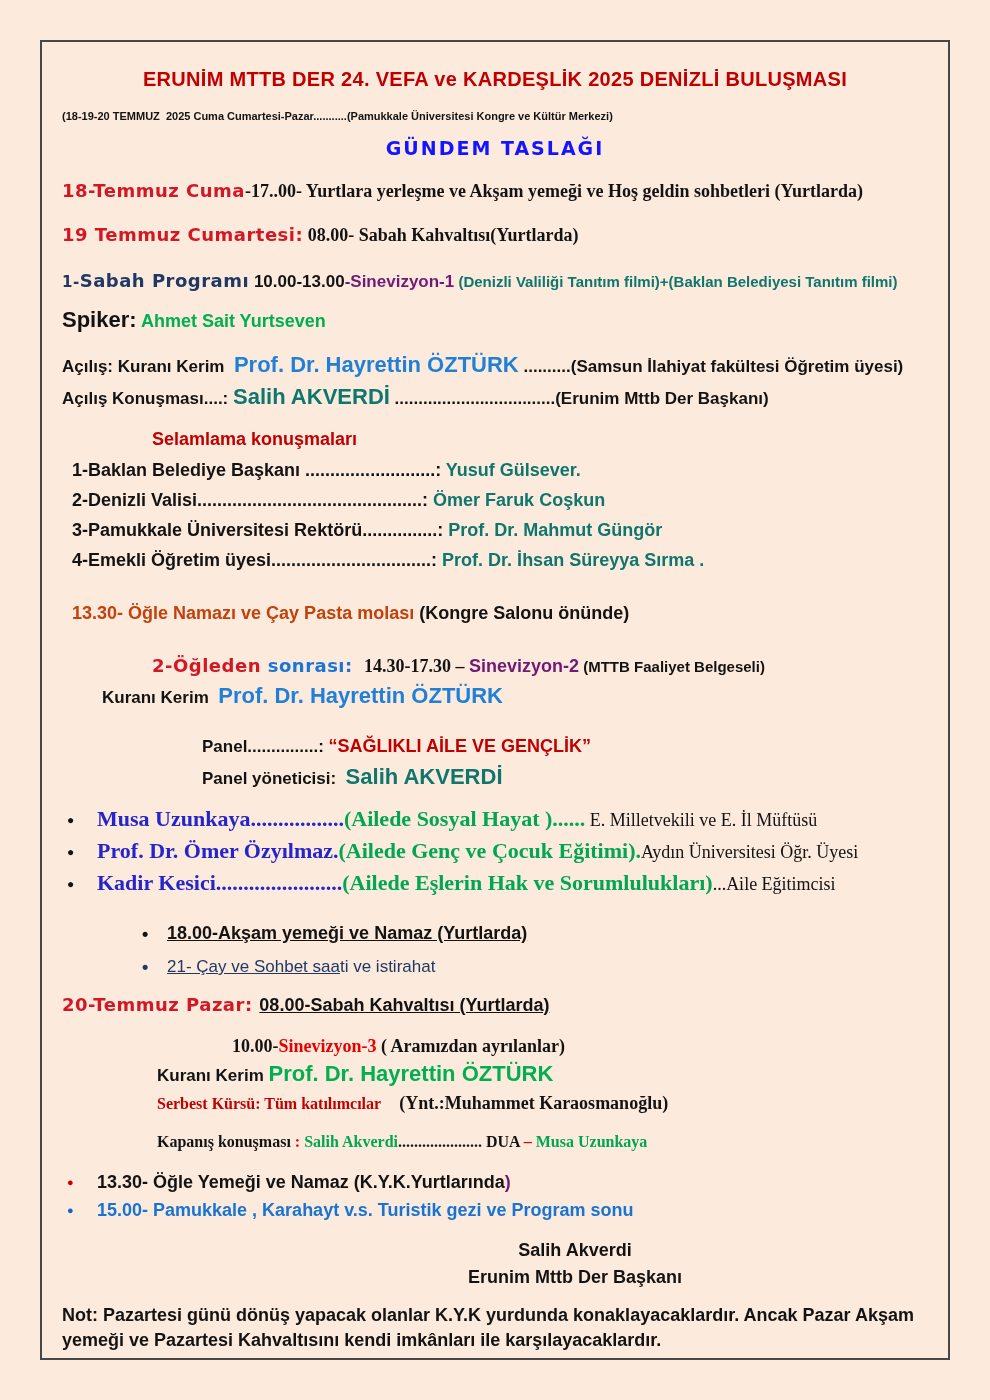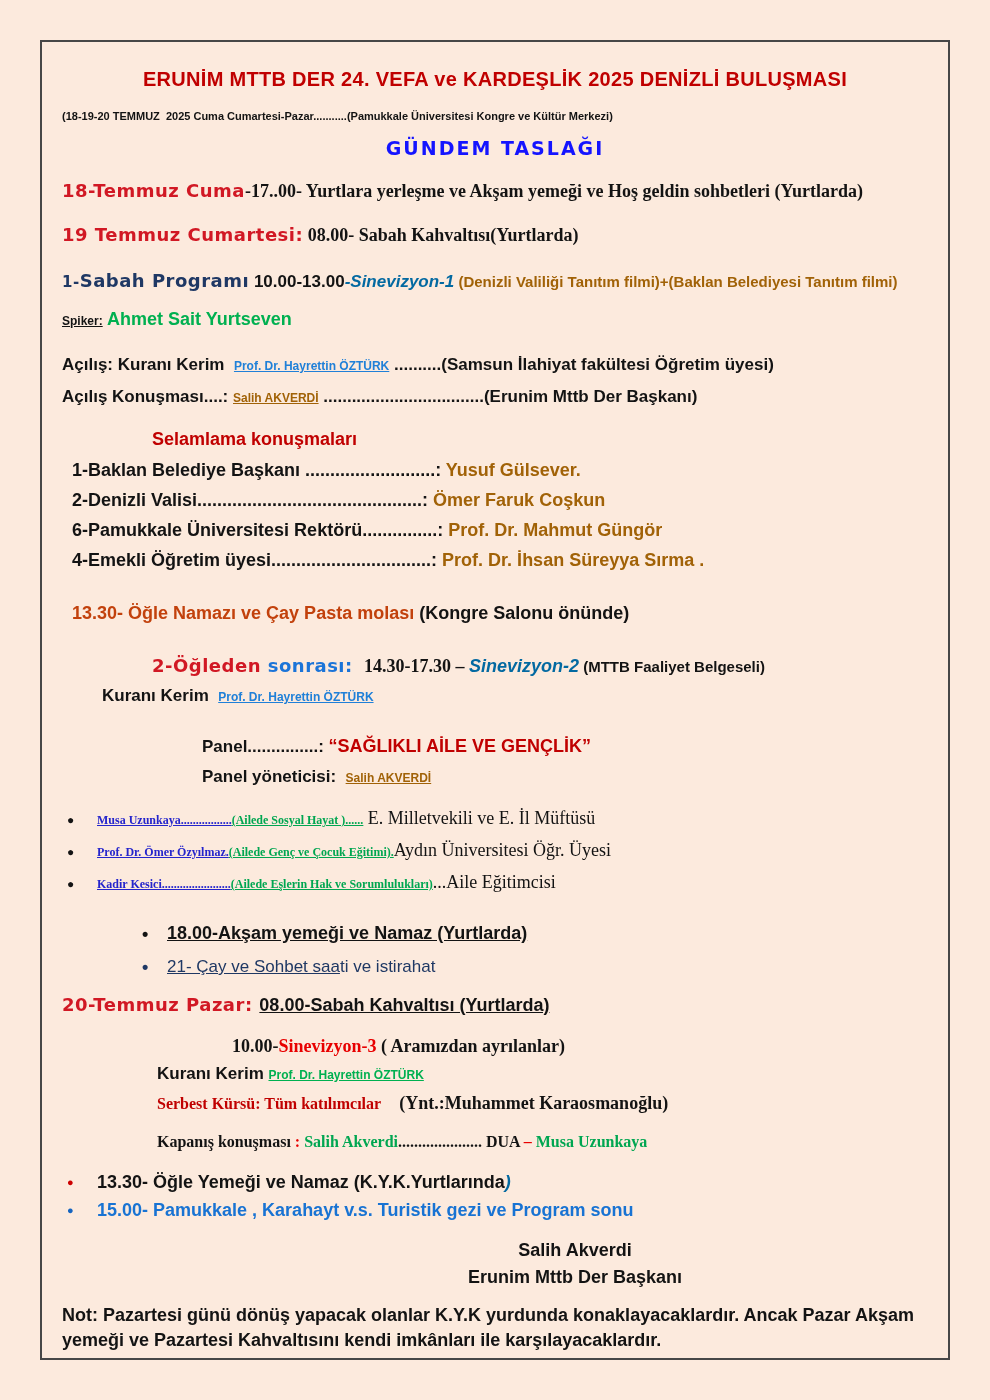--- a/index.html
+++ b/index.html
@@ -43,60 +43,60 @@
   .line.note{white-space:normal;line-height:25px;padding-right:10px;}
   .line.sig{text-align:center;padding-left:160px;}
   .bullet{position:absolute;top:50%;transform:translateY(-52%);line-height:1;}
 
   
   .k-black{color:#131313;}
   .comic{font-family:"DejaVu Sans",sans-serif;letter-spacing:.5px;}
   .comic-red{color:#d11824;}
   .comic-navy{color:#1f3864;}
   .comic-blue{color:#1b74d8;}
-  .red{color:#0369a1;font-style:italic;}
+  .red{color:#701a75;}
   .darkred{color:#c00000;}
   .purple{color:#c2410c;}
   .green{color:#00b050;}
   .blue-light{color:#2080d8;}
-  .blue-royal{color:#a16207;}
+  .blue-royal{color:#0f766e;}
   .blue-med{color:#1873d3;}
   .navy-reg{color:#1f3864;font-weight:normal;}
   .serif-b{font-family:"Liberation Serif",serif;font-weight:bold;color:#131313;}
   .serif-reg{font-family:"Liberation Serif",serif;font-weight:normal;color:#131313;}
   .serif-blue{font-family:"Liberation Serif",serif;font-weight:bold;color:#2525cc;}
   .serif-green{font-family:"Liberation Serif",serif;font-weight:bold;color:#00a651;}
   .serif-red{font-family:"Liberation Serif",serif;font-weight:bold;color:#e80000;}
   .serif-darkred{font-family:"Liberation Serif",serif;font-weight:bold;color:#c00000;}
   .u{text-decoration:underline;}
   .fs15{font-size:15px;}
   .fs17{font-size:17px;}
   .fs18{font-size:18px;}
-  .fs19{font-size:12px;text-decoration:underline;}
+  .fs19{font-size:22px;}
   .fs20{font-size:16px;}
 </style>
 </head>
 <body>
 
 <div class="frame">
   <div class="content">
     <div class="doc-title">ERUNİM MTTB DER 24. VEFA ve KARDEŞLİK 2025 DENİZLİ BULUŞMASI</div>
     <div class="doc-subtitle">(18-19-20 TEMMUZ  2025 Cuma Cumartesi-Pazar...........(Pamukkale Üniversitesi Kongre ve Kültür Merkezi)</div>
     <div class="agenda-heading">GÜNDEM TASLAĞI</div>
     <div id="agenda-lines">
         <div class="line" style="margin-top: 18px; padding-left: 0px;"><span class="comic comic-red fs18">18-Temmuz Cuma</span><span class="serif-b fs18">-17..00-</span><span class="serif-b fs18"> Yurtlara yerleşme ve Akşam yemeği ve Hoş geldin sohbetleri (Yurtlarda)</span></div>
         <div class="line" style="margin-top: 16px; padding-left: 0px;"><span class="comic comic-red fs18">19 Temmuz Cumartesi:</span><span class="serif-b fs18"> 08.00- Sabah Kahvaltısı(Yurtlarda)</span></div>
         <div class="line" style="margin-top: 18px; padding-left: 0px;"><span class="comic comic-navy fs15">1-</span><span class="comic comic-navy fs18">Sabah Programı</span><span class="k-black fs17"> 10.00-13.00</span><span class="red fs17">-Sinevizyon-1</span><span class="blue-royal fs15"> (Denizli Valiliği Tanıtım filmi)+(Baklan Belediyesi Tanıtım filmi)</span></div>
         <div class="line" style="margin-top: 10px; padding-left: 0px;"><span class="k-black fs19">Spiker:</span><span class="green fs18"> Ahmet Sait Yurtseven</span></div>
         <div class="line" style="margin-top: 16px; padding-left: 0px;"><span class="k-black fs17">Açılış: Kuranı Kerim  </span><span class="blue-light fs19">Prof. Dr. Hayrettin ÖZTÜRK</span><span class="k-black fs17"> ..........</span><span class="k-black fs17">(Samsun İlahiyat fakültesi Öğretim üyesi)</span></div>
         <div class="line" style="margin-top: 3px; padding-left: 0px;"><span class="k-black fs17">Açılış Konuşması....: </span><span class="blue-royal fs19">Salih AKVERDİ</span><span class="k-black fs17"> ..................................</span><span class="k-black fs17">(Erunim Mttb Der Başkanı)</span></div>
         <div class="line" style="margin-top: 14px; padding-left: 90px;"><span class="darkred fs18">Selamlama konuşmaları</span></div>
         <div class="line" style="margin-top: 4px; padding-left: 10px;"><span class="k-black fs18">1-Baklan Belediye Başkanı ..........................: </span><span class="blue-royal fs18">Yusuf Gülsever.</span></div>
         <div class="line" style="margin-top: 3px; padding-left: 10px;"><span class="k-black fs18">2-Denizli Valisi.............................................: </span><span class="blue-royal fs18">Ömer Faruk Coşkun</span></div>
-        <div class="line" style="margin-top: 3px; padding-left: 10px;"><span class="k-black fs18">6-Pamukkale Üniversitesi Rektörü...............: </span><span class="blue-royal fs18">Prof. Dr. Mahmut Güngör</span></div>
+        <div class="line" style="margin-top: 3px; padding-left: 10px;"><span class="k-black fs18">3-Pamukkale Üniversitesi Rektörü...............: </span><span class="blue-royal fs18">Prof. Dr. Mahmut Güngör</span></div>
         <div class="line" style="margin-top: 3px; padding-left: 10px;"><span class="k-black fs18">4-Emekli Öğretim üyesi................................: </span><span class="blue-royal fs18">Prof. Dr. İhsan Süreyya Sırma .</span></div>
         <div class="line" style="margin-top: 26px; padding-left: 10px;"><span class="purple fs18">13.30- Öğle Namazı ve Çay Pasta molası </span><span class="k-black fs18">(Kongre Salonu önünde)</span></div>
         <div class="line" style="margin-top: 25px; padding-left: 90px;"><span class="comic comic-red fs18">2-Öğleden </span><span class="comic comic-blue fs18">sonrası: </span><span class="serif-b fs18"> 14.30-17.30 – </span><span class="red fs18">Sinevizyon-2</span><span class="k-black fs15"> (MTTB Faaliyet Belgeseli)</span></div>
         <div class="line" style="margin-top: 2px; padding-left: 40px;"><span class="k-black fs17">Kuranı Kerim  </span><span class="blue-light fs19">Prof. Dr. Hayrettin ÖZTÜRK</span></div>
         <div class="line" style="margin-top: 22px; padding-left: 140px;"><span class="k-black fs17">Panel...............: </span><span class="darkred fs18">“SAĞLIKLI AİLE VE GENÇLİK”</span></div>
         <div class="line" style="margin-top: 3px; padding-left: 140px;"><span class="k-black fs17">Panel yöneticisi:  </span><span class="blue-royal fs19">Salih AKVERDİ</span></div>
         <div class="line" style="margin-top: 13px; padding-left: 35px;"><span class="bullet" style="left: 5px; color: rgb(19, 19, 19); font-size: 12px;">●</span><span class="serif-blue fs19">Musa Uzunkaya.................</span><span class="serif-green fs19">(Ailede Sosyal Hayat )......</span><span class="serif-reg fs18"> E. Milletvekili ve E. İl Müftüsü</span></div>
         <div class="line" style="margin-top: 3px; padding-left: 35px;"><span class="bullet" style="left: 5px; color: rgb(19, 19, 19); font-size: 12px;">●</span><span class="serif-blue fs19">Prof. Dr. Ömer Özyılmaz.</span><span class="serif-green fs19">(Ailede Genç ve Çocuk Eğitimi).</span><span class="serif-reg fs18">Aydın Üniversitesi Öğr. Üyesi</span></div>
         <div class="line" style="margin-top: 3px; padding-left: 35px;"><span class="bullet" style="left: 5px; color: rgb(19, 19, 19); font-size: 12px;">●</span><span class="serif-blue fs19">Kadir Kesici.......................</span><span class="serif-green fs19">(Ailede Eşlerin Hak ve Sorumlulukları)</span><span class="serif-reg fs18">...Aile Eğitimcisi</span></div>
         <div class="line" style="margin-top: 22px; padding-left: 105px;"><span class="bullet" style="left: 80px; color: rgb(19, 19, 19); font-size: 18px;">•</span><span class="k-black fs18 u">18.00-Akşam yemeği ve Namaz (Yurtlarda)</span></div>

